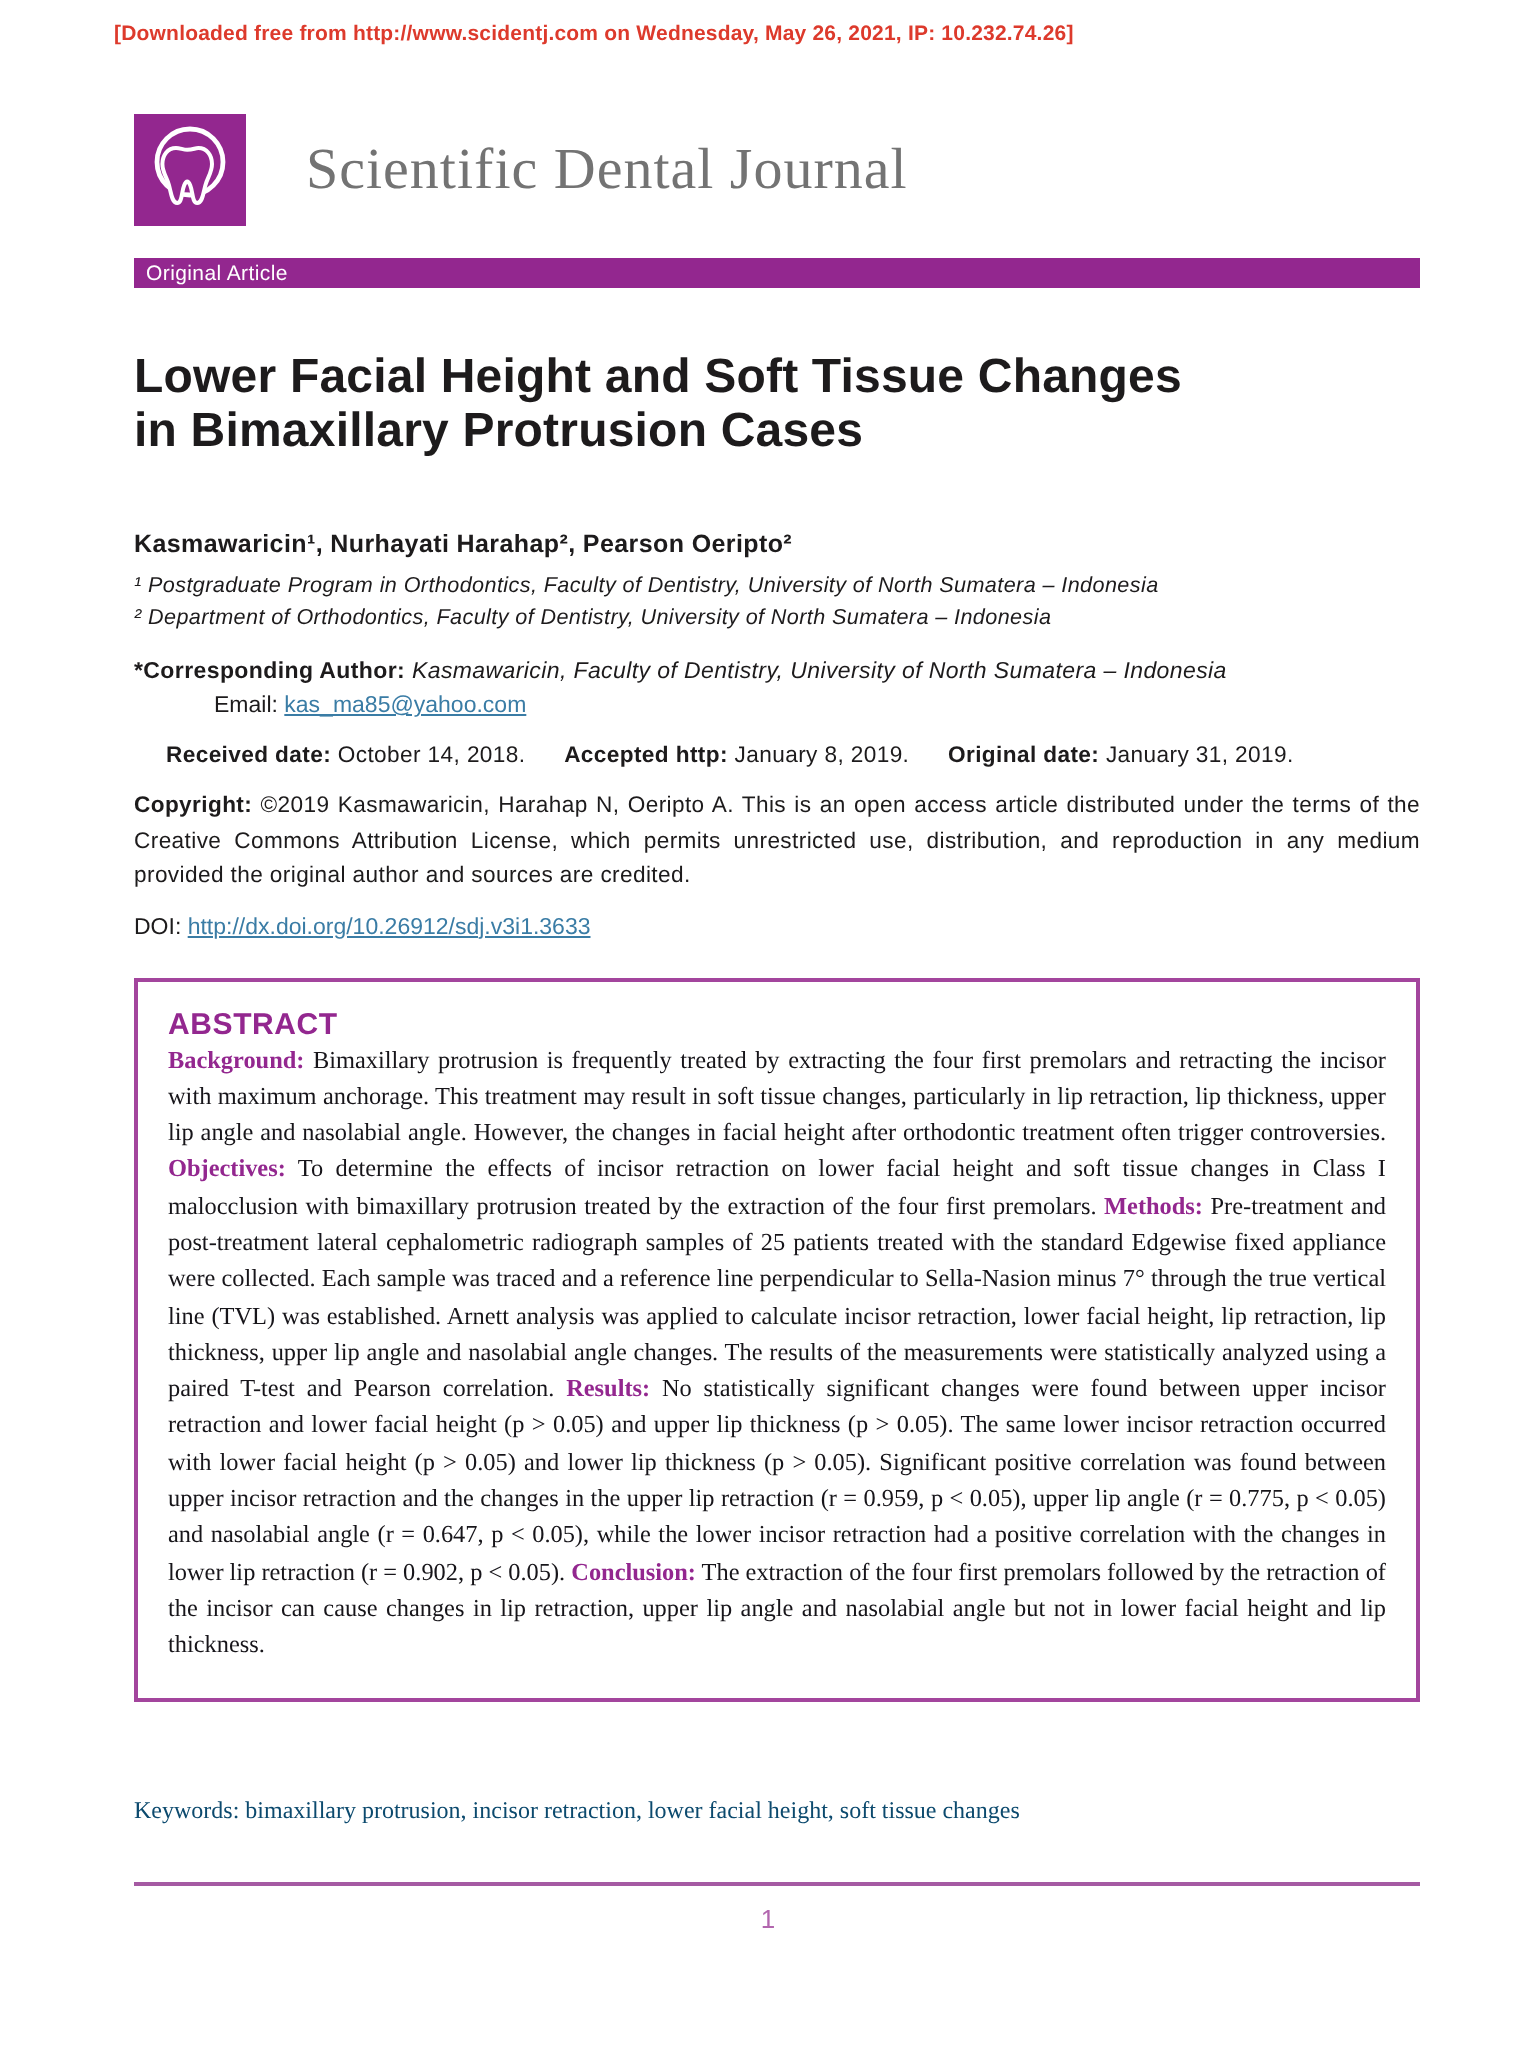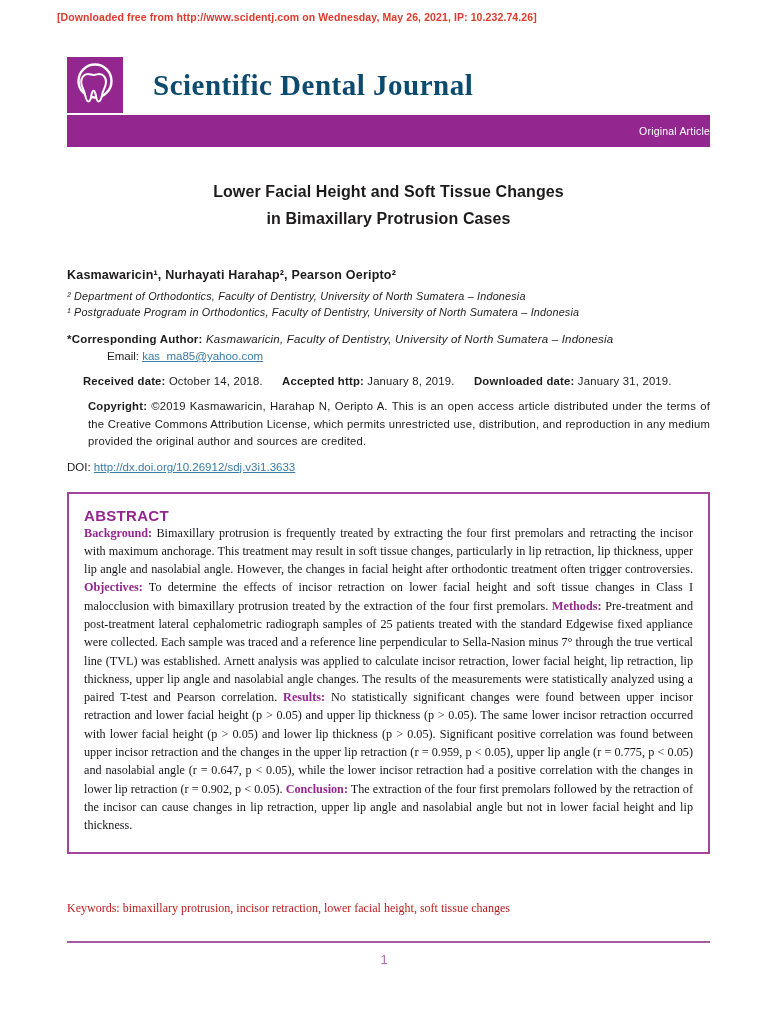--- a/index.html
+++ b/index.html
@@ -24,65 +24,65 @@
     padding-left:24px;
   }
   .page-body{position:absolute;left:67px;top:0;width:643px;}
   .masthead{margin-top:57px;display:flex;align-items:center;}
   .logo{
     width:56px;height:56px;background:var(--brand-purple);
     display:flex;align-items:center;justify-content:center;flex:0 0 auto;
   }
   .journal-name{
     margin-left:30px;
-    font-family:"Liberation Serif",serif;font-weight:bold;
-    font-size:29px;color:#0c4a6e;letter-spacing:.5px;
+    font-family:"Liberation Serif",serif;font-weight:normal;
+    font-size:29px;color:#737373;letter-spacing:.5px;
   }
   .section-bar{
-    margin-top:2px;height:32px;background:var(--brand-purple);
-    display:flex;align-items:center;justify-content:flex-end;
+    margin-top:16px;height:15px;background:var(--brand-purple);
+    display:flex;align-items:center;
   }
   .section-bar span{color:#fff;font-size:10.5px;padding-left:6px;letter-spacing:.2px;}
   h1.article-title{
-    margin-top:31px;text-align:center;
-    font-size:16px;line-height:27px;font-weight:bold;color:var(--title-ink);
+    margin-top:31px;text-align:left;
+    font-size:24px;line-height:27px;font-weight:bold;color:var(--title-ink);
     letter-spacing:.1px;
   }
   .authors{margin-top:36px;font-size:12.5px;font-weight:bold;letter-spacing:.2px;}
   .affiliations{margin-top:7px;font-size:10.8px;font-style:italic;line-height:15.5px;letter-spacing:.2px;}
   .corresponding{margin-top:13px;font-size:11.5px;letter-spacing:.2px;}
   .corresponding .lbl{font-weight:bold;}
   .corresponding .val{font-style:italic;}
   .email-line{margin-top:5px;font-size:11.5px;padding-left:40px;}
   a.link{color:var(--link-blue);text-decoration:underline;}
   .dates{margin-top:13px;font-size:11.3px;letter-spacing:.2px;}
   .dates b{font-weight:bold;padding-left:16px;}
   .copyright{
     margin-top:11px;font-size:11.3px;line-height:17.5px;
-    text-align:justify;letter-spacing:.2px;margin-left:21px;
+    text-align:justify;letter-spacing:.2px;
   }
   .copyright .lbl{font-weight:bold;}
   .doi-line{margin-top:10px;font-size:11.5px;}
   .doi-line .lbl{font-weight:normal;}
   .abstract-box{
     margin-top:19px;border:2px solid var(--abstract-border);
     padding:13px 15px 17px 15px;
   }
   .abstract-heading{
     font-size:15px;font-weight:bold;color:var(--brand-purple);letter-spacing:.3px;
   }
   .abstract-text{
     margin-top:0;
     font-family:"Liberation Serif",serif;
     font-size:12.2px;line-height:18.3px;text-align:justify;color:#17151a;
   }
   .abstract-text .sec-label{color:var(--brand-purple);font-weight:bold;}
   .keywords{
     margin-top:47px;
-    font-family:"Liberation Serif",serif;font-size:12px;color:#b91c1c;
+    font-family:"Liberation Serif",serif;font-size:12px;color:#0c4a6e;
   }
   .footer-rule{
     position:absolute;left:67px;right:58px;top:941px;height:2px;
     background:var(--footer-purple);
   }
   .page-number{
     position:absolute;left:0;width:768px;top:952px;text-align:center;
     font-size:13px;color:var(--page-num-purple);
   }
 </style>
@@ -110,34 +110,34 @@
   </div>
 
   <h1 class="article-title">
     <span>Lower Facial Height and Soft Tissue Changes</span><br>
     <span>in Bimaxillary Protrusion Cases</span>
   </h1>
 
   <div class="authors">Kasmawaricin¹, Nurhayati Harahap², Pearson Oeripto²</div>
 
   <div class="affiliations">
+    <div>¹ Postgraduate Program in Orthodontics, Faculty of Dentistry, University of North Sumatera – Indonesia</div>
     <div>² Department of Orthodontics, Faculty of Dentistry, University of North Sumatera – Indonesia</div>
-    <div>¹ Postgraduate Program in Orthodontics, Faculty of Dentistry, University of North Sumatera – Indonesia</div>
   </div>
 
   <div class="corresponding">
     <span class="lbl">*Corresponding Author:</span><span class="val"> Kasmawaricin, Faculty of Dentistry, University of North Sumatera – Indonesia</span>
   </div>
 
   <div class="email-line">
     <span>Email: </span><a href="#" class="link">kas_ma85@yahoo.com</a>
   </div>
 
   <div class="dates">
-    <b>Received date:</b><span> October 14, 2018. </span><b>Accepted http:</b><span> January 8, 2019. </span><b>Downloaded date:</b><span> January 31, 2019.</span>
+    <b>Received date:</b><span> October 14, 2018. </span><b>Accepted http:</b><span> January 8, 2019. </span><b>Original date:</b><span> January 31, 2019.</span>
   </div>
 
   <div class="copyright">
     <span class="lbl">Copyright:</span><span> ©2019 Kasmawaricin, Harahap N, Oeripto A. This is an open access article distributed under the terms of the Creative Commons Attribution License, which permits unrestricted use, distribution, and reproduction in any medium provided the original author and sources are credited.</span>
   </div>
 
   <div class="doi-line">
     <span class="lbl">DOI: </span><a href="#" class="link">http://dx.doi.org/10.26912/sdj.v3i1.3633</a>
   </div>
 

